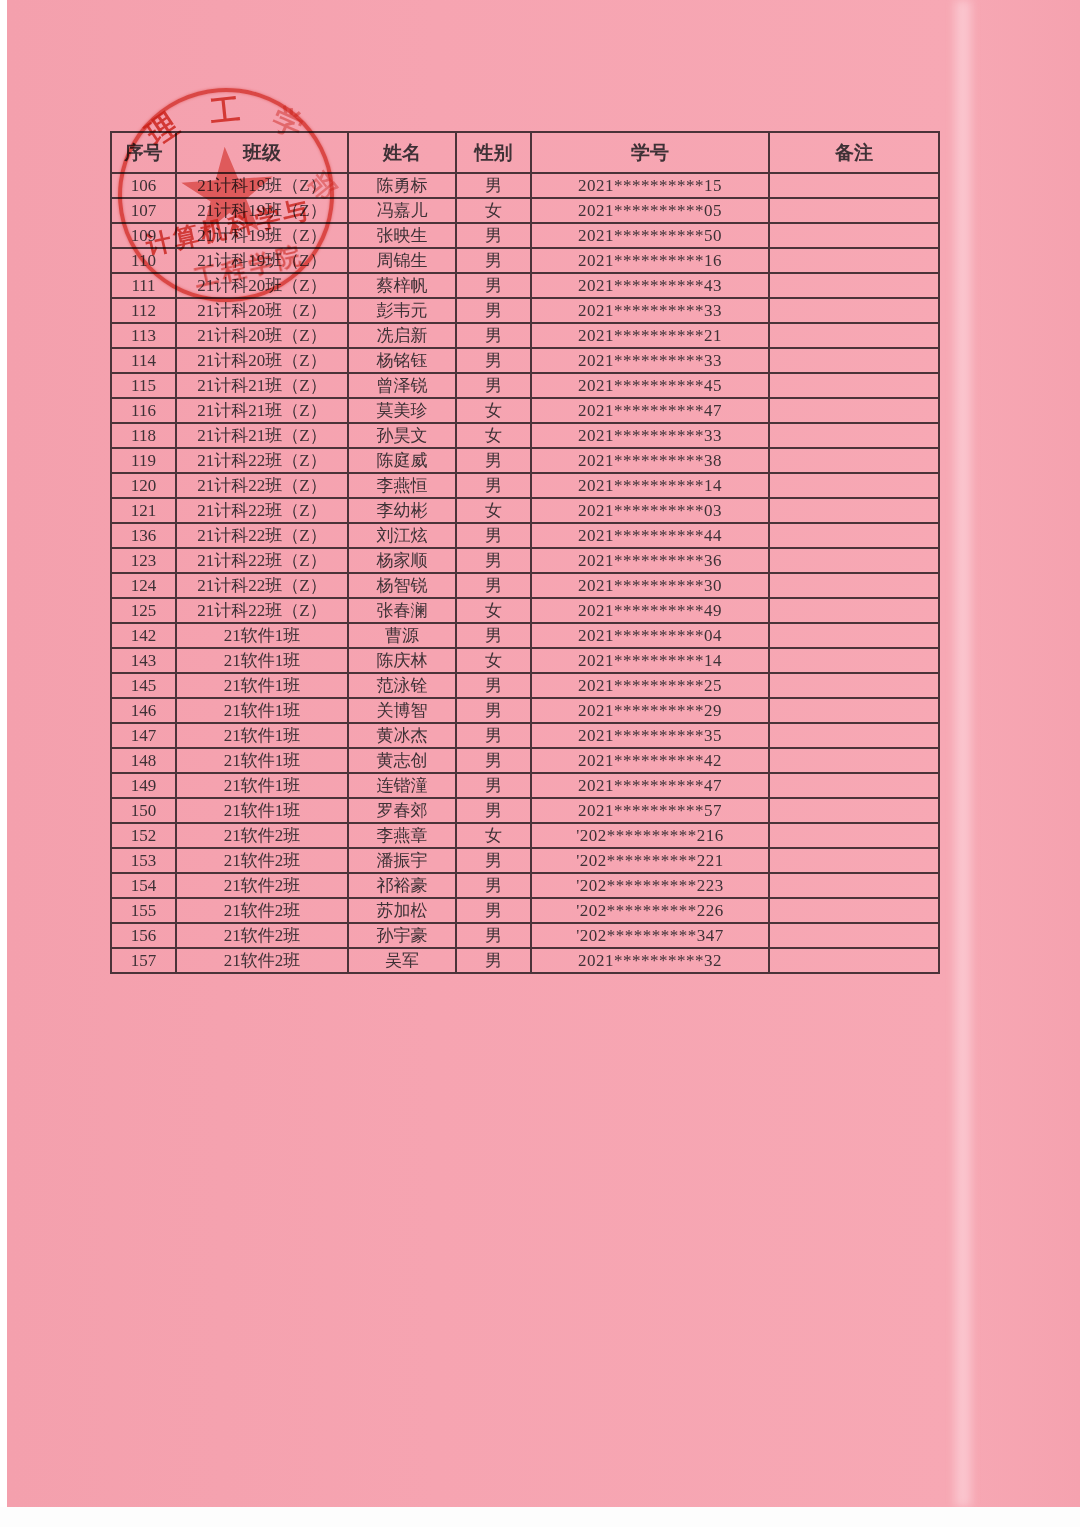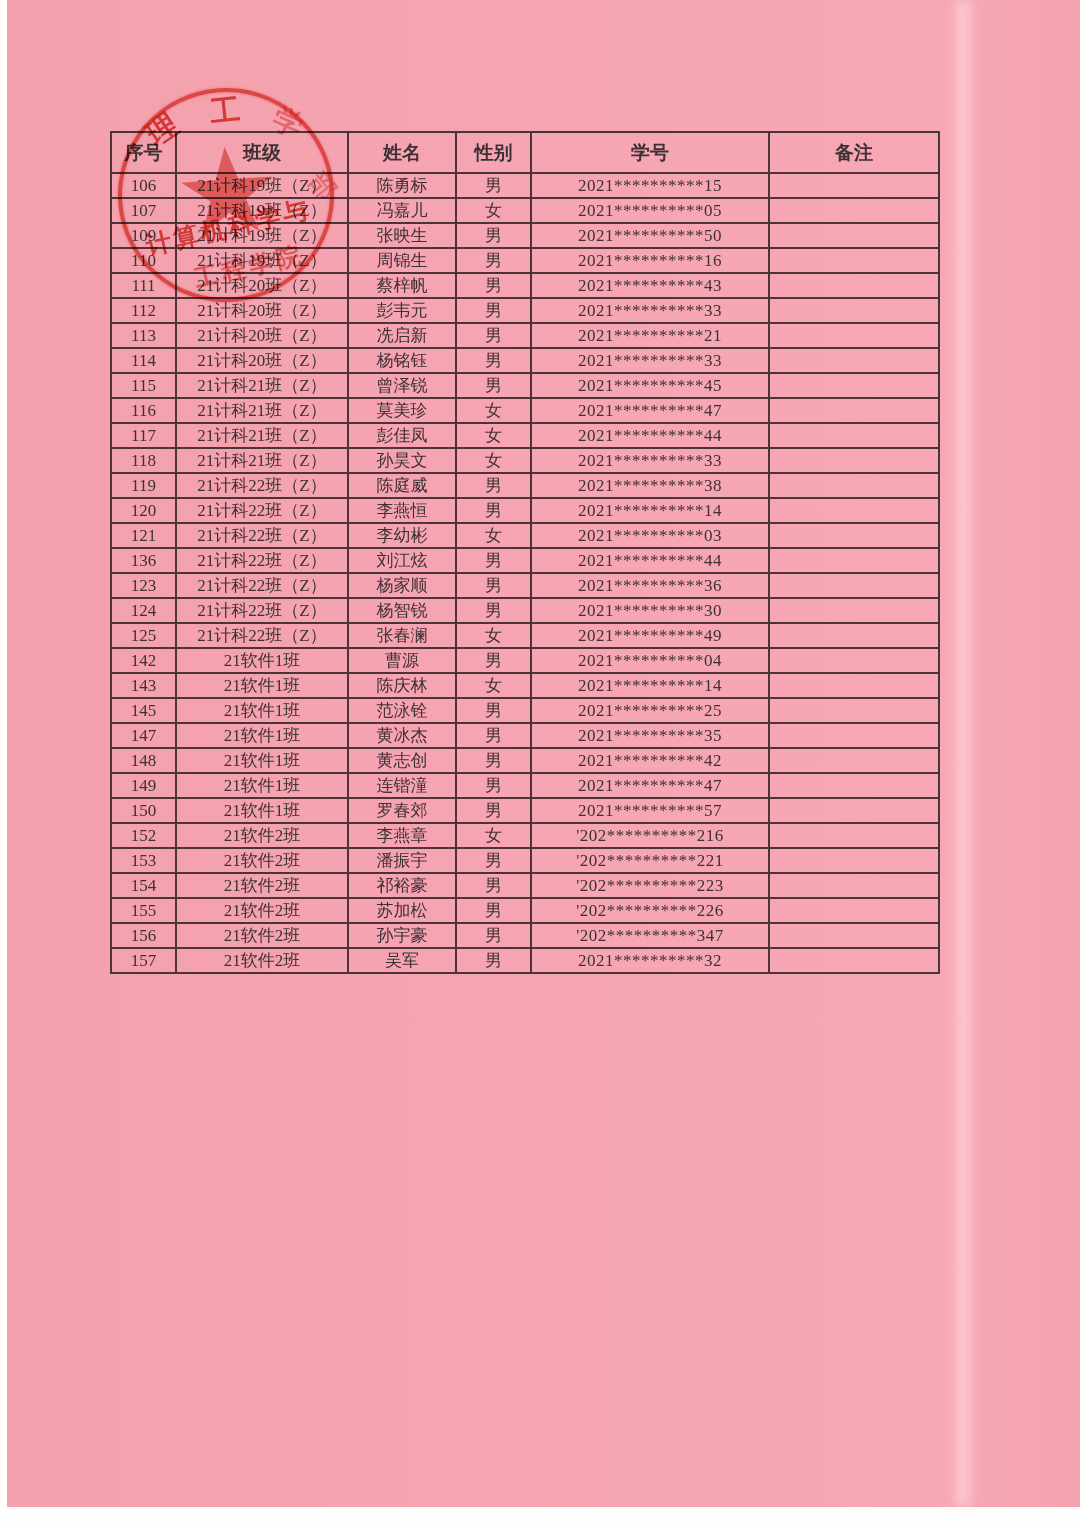--- a/index.html
+++ b/index.html
@@ -173,28 +173,20 @@
       </tr>
       <tr>
         <td class="col-0">116</td>
         <td class="col-1">21计科21班（Z）</td>
         <td class="col-2">莫美珍</td>
         <td class="col-3">女</td>
         <td class="col-4">2021**********47</td>
         <td class="col-5"></td>
       </tr>
       <tr>
-        <td class="col-0">117</td>
-        <td class="col-1">21计科21班（Z）</td>
-        <td class="col-2">彭佳凤</td>
-        <td class="col-3">女</td>
-        <td class="col-4">2021**********44</td>
-        <td class="col-5"></td>
-      </tr>
-      <tr>
         <td class="col-0">118</td>
         <td class="col-1">21计科21班（Z）</td>
         <td class="col-2">孙昊文</td>
         <td class="col-3">女</td>
         <td class="col-4">2021**********33</td>
         <td class="col-5"></td>
       </tr>
       <tr>
         <td class="col-0">119</td>
         <td class="col-1">21计科22班（Z）</td>
@@ -266,20 +258,28 @@
         <td class="col-3">女</td>
         <td class="col-4">2021**********14</td>
         <td class="col-5"></td>
       </tr>
       <tr>
         <td class="col-0">145</td>
         <td class="col-1">21软件1班</td>
         <td class="col-2">范泳铨</td>
         <td class="col-3">男</td>
         <td class="col-4">2021**********25</td>
+        <td class="col-5"></td>
+      </tr>
+      <tr>
+        <td class="col-0">146</td>
+        <td class="col-1">21软件1班</td>
+        <td class="col-2">关博智</td>
+        <td class="col-3">男</td>
+        <td class="col-4">2021**********29</td>
         <td class="col-5"></td>
       </tr>
       <tr>
         <td class="col-0">147</td>
         <td class="col-1">21软件1班</td>
         <td class="col-2">黄冰杰</td>
         <td class="col-3">男</td>
         <td class="col-4">2021**********35</td>
         <td class="col-5"></td>
       </tr>

